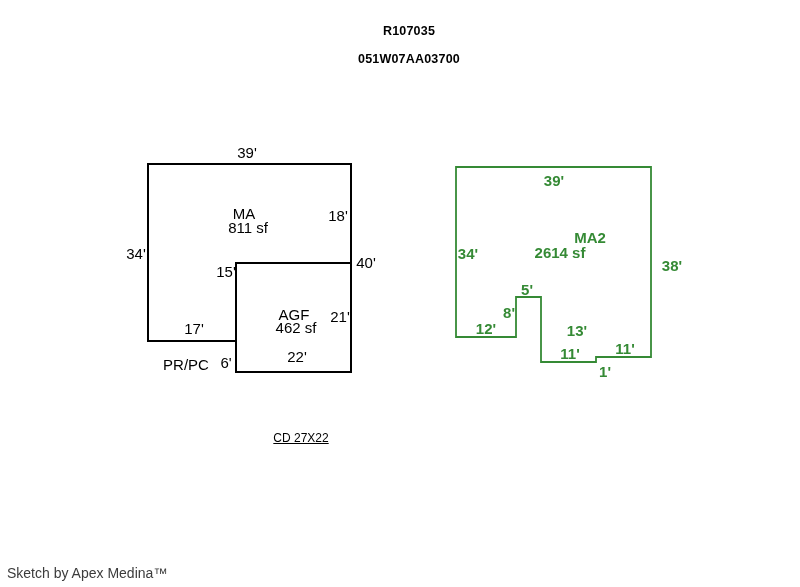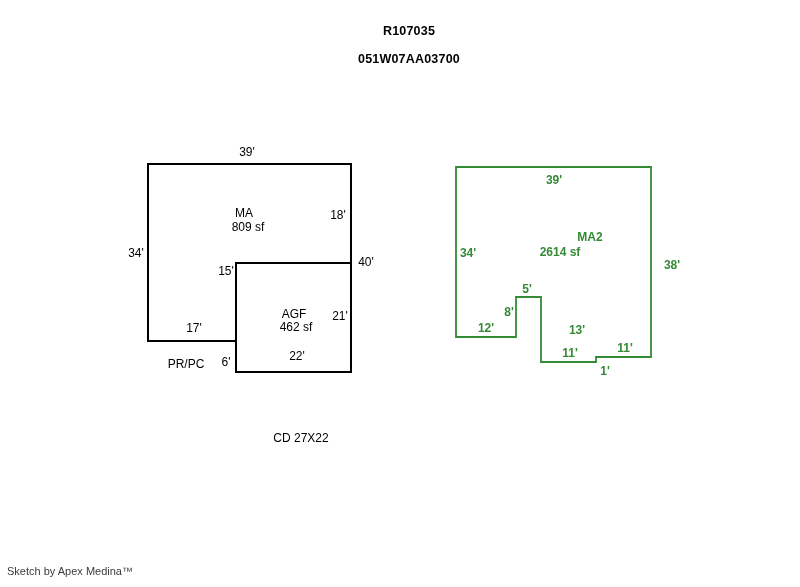--- a/index.html
+++ b/index.html
@@ -20,35 +20,36 @@
     transform: translate(-50%, -50%);
     font-weight: bold;
     font-size: 12.5px;
     color: #000000;
     white-space: nowrap;
     letter-spacing: 0.2px;
   }
   .lbl {
     position: absolute;
     transform: translate(-50%, -50%);
-    font-size: 12px;
+    font-size: 15px;
     color: #000000;
     white-space: nowrap;
   }
   .lbl.green { font-weight: bold; }
   .note {
     position: absolute;
     transform: translate(-50%, -50%);
     font-size: 12px;
     color: #000000;
     white-space: nowrap;
+    text-decoration: underline;
   }
   .credit {
     position: absolute;
-    font-size: 11px;
+    font-size: 14px;
     color: #3c3c3c;
     white-space: nowrap;
   }
 </style>
 </head>
 <body>
 
 <div class="page">
 
   <svg class="sketch-svg" width="800" height="587" viewBox="0 0 800 587">
@@ -58,21 +59,21 @@
     </g>
     <polygon fill="none" stroke-width="1.8" points="456,167 651,167 651,357 596,357 596,362 541,362 541,297 516,297 516,337 456,337" stroke="#358a35"></polygon>
   </svg>
 
   <div class="hdr" style="left:409px; top:31px">R107035</div>
   <div class="hdr" style="left:409px; top:59px">051W07AA03700</div>
 
   <span class="lbl" style="left:247px; top:152px">39'</span>
   <span class="lbl" style="left:136px; top:253px">34'</span>
   <span class="lbl" style="left:244px; top:213px">MA</span>
-  <span class="lbl" style="left:248px; top:227px">809 sf</span>
+  <span class="lbl" style="left:248px; top:227px">811 sf</span>
   <span class="lbl" style="left:338px; top:215px">18'</span>
   <span class="lbl" style="left:366px; top:262px">40'</span>
   <span class="lbl" style="left:226px; top:271px">15'</span>
   <span class="lbl" style="left:194px; top:328px">17'</span>
   <span class="lbl" style="left:294px; top:314px">AGF</span>
   <span class="lbl" style="left:296px; top:327px">462 sf</span>
   <span class="lbl" style="left:340px; top:316px">21'</span>
   <span class="lbl" style="left:297px; top:356px">22'</span>
   <span class="lbl" style="left:226px; top:362px">6'</span>
   <span class="lbl" style="left:186px; top:364px">PR/PC</span>

